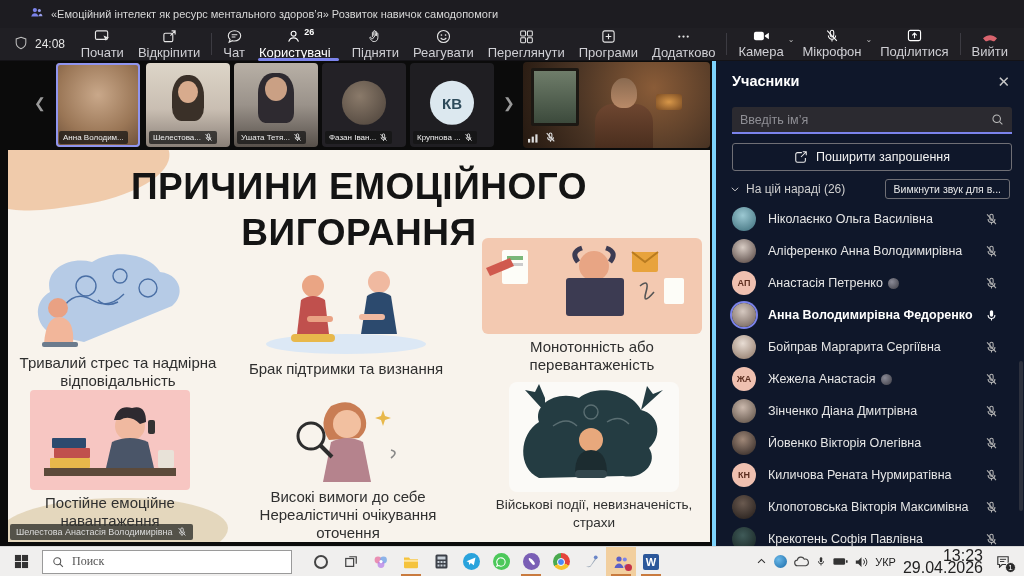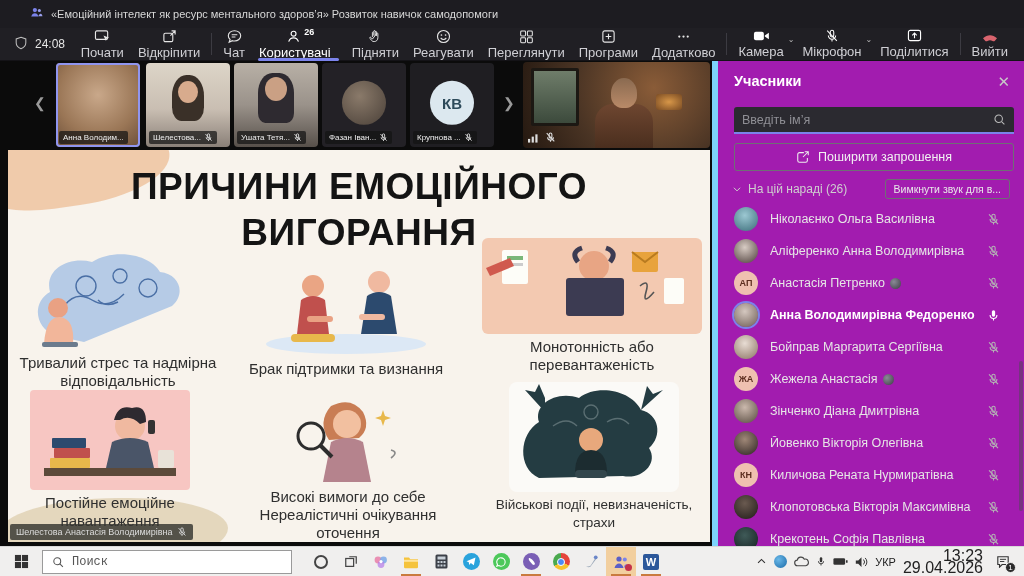--- a/index.html
+++ b/index.html
@@ -61,21 +61,21 @@
     border-radius:55% 45% 60% 40%}
   .slide-title{position:absolute;left:0;top:14px;width:702px;text-align:center;color:#141414;
     font-weight:800;font-size:37px;line-height:46px;letter-spacing:.5px}
   .cell{position:absolute;text-align:center}
   .cell .cap{font-size:15px;line-height:18px;color:#2f2f2f;margin-top:4px}
   .cell svg{display:block;margin:0 auto}
   .presenter-pill{position:absolute;left:2px;bottom:2px;background:rgba(52,52,48,.82);color:#ddd;
     font-size:9px;padding:3px 6px;border-radius:2px;display:flex;align-items:center;gap:4px;white-space:nowrap}
 
   
-  .panel{position:absolute;left:712px;top:61px;width:312px;height:485px;background:#a21caf;border-left:6px solid #7dd3fc}
+  .panel{position:absolute;left:712px;top:61px;width:312px;height:485px;background:#0f172a;border-left:4px solid #7dd3fc}
   .p-head{position:absolute;left:16px;top:12px;right:14px;display:flex;justify-content:space-between;align-items:center}
   .p-title{color:#fff;font-size:14.5px;font-weight:bold}
   .p-close{color:#c8c8c8;font-size:15px;cursor:pointer;line-height:1}
   .p-search{position:absolute;left:16px;top:46px;width:280px;height:27px;background:#2b2a30;
     border:none;border-bottom:2px solid #7b83eb;border-radius:3px 3px 0 0;display:flex;align-items:center;padding:0 8px}
   .p-search input{flex:1;background:transparent;border:none;outline:none;color:#ddd;font-size:12.5px;
     font-family:"Liberation Sans",sans-serif}
   .p-search input::placeholder{color:#8f8f95}
   .p-invite{position:absolute;left:16px;top:82px;width:280px;height:28px;border:1px solid #6f6f75;border-radius:3px;
     background:transparent;display:flex;align-items:center;justify-content:center;gap:8px;cursor:pointer}
@@ -94,21 +94,21 @@
   .p-badge{width:11px;height:11px;border-radius:50%;background:radial-gradient(circle at 35% 35%,#8a8a96,#3c3c44);flex:none}
   .p-scroll{position:absolute;right:1px;top:300px;width:4px;height:150px;background:#4a4a50;border-radius:2px;opacity:.5}
 
   
   .taskbar{position:absolute;left:0;top:546px;width:1024px;height:30px;background:#f0efee;
     display:flex;align-items:center;border-top:1px solid #d8d8d8}
   .start{width:42px;height:30px;display:flex;align-items:center;justify-content:center;cursor:pointer}
   .tsearch{width:250px;height:24px;background:#fff;border:1px solid #9a9a9a;display:flex;align-items:center;
     gap:8px;padding:0 9px;margin-right:14px}
   .tsearch input{flex:1;border:none;outline:none;font-size:12px;color:#8b5cf6;background:transparent;
-    font-family:Liberation Mono, monospace}
+    font-family:Liberation Serif, serif}
   .tsearch input::placeholder{color:#555}
   .tk{width:30px;height:30px;display:flex;align-items:center;justify-content:center;cursor:pointer;position:relative;flex:none}
   .tk.running::after{content:"";position:absolute;left:5px;right:5px;bottom:0;height:2.5px;background:#c97b3f}
   .tk.activeapp{background:#f2cf9f}
   .tk-circle{width:17px;height:17px;border-radius:50%}
   .tray{margin-left:auto;display:flex;align-items:center;gap:7px;padding-right:8px;color:#222}
   .tray-lang{font-size:11px;color:#222}
   .tray-time{font-size:16px;text-align:right;line-height:12px;color:#222}
   .notif{position:relative;width:26px;height:26px;display:flex;align-items:center;justify-content:center;cursor:pointer}
   .notif-badge{position:absolute;right:0px;bottom:2px;background:#2b2b2b;color:#fff;font-size:8px;

